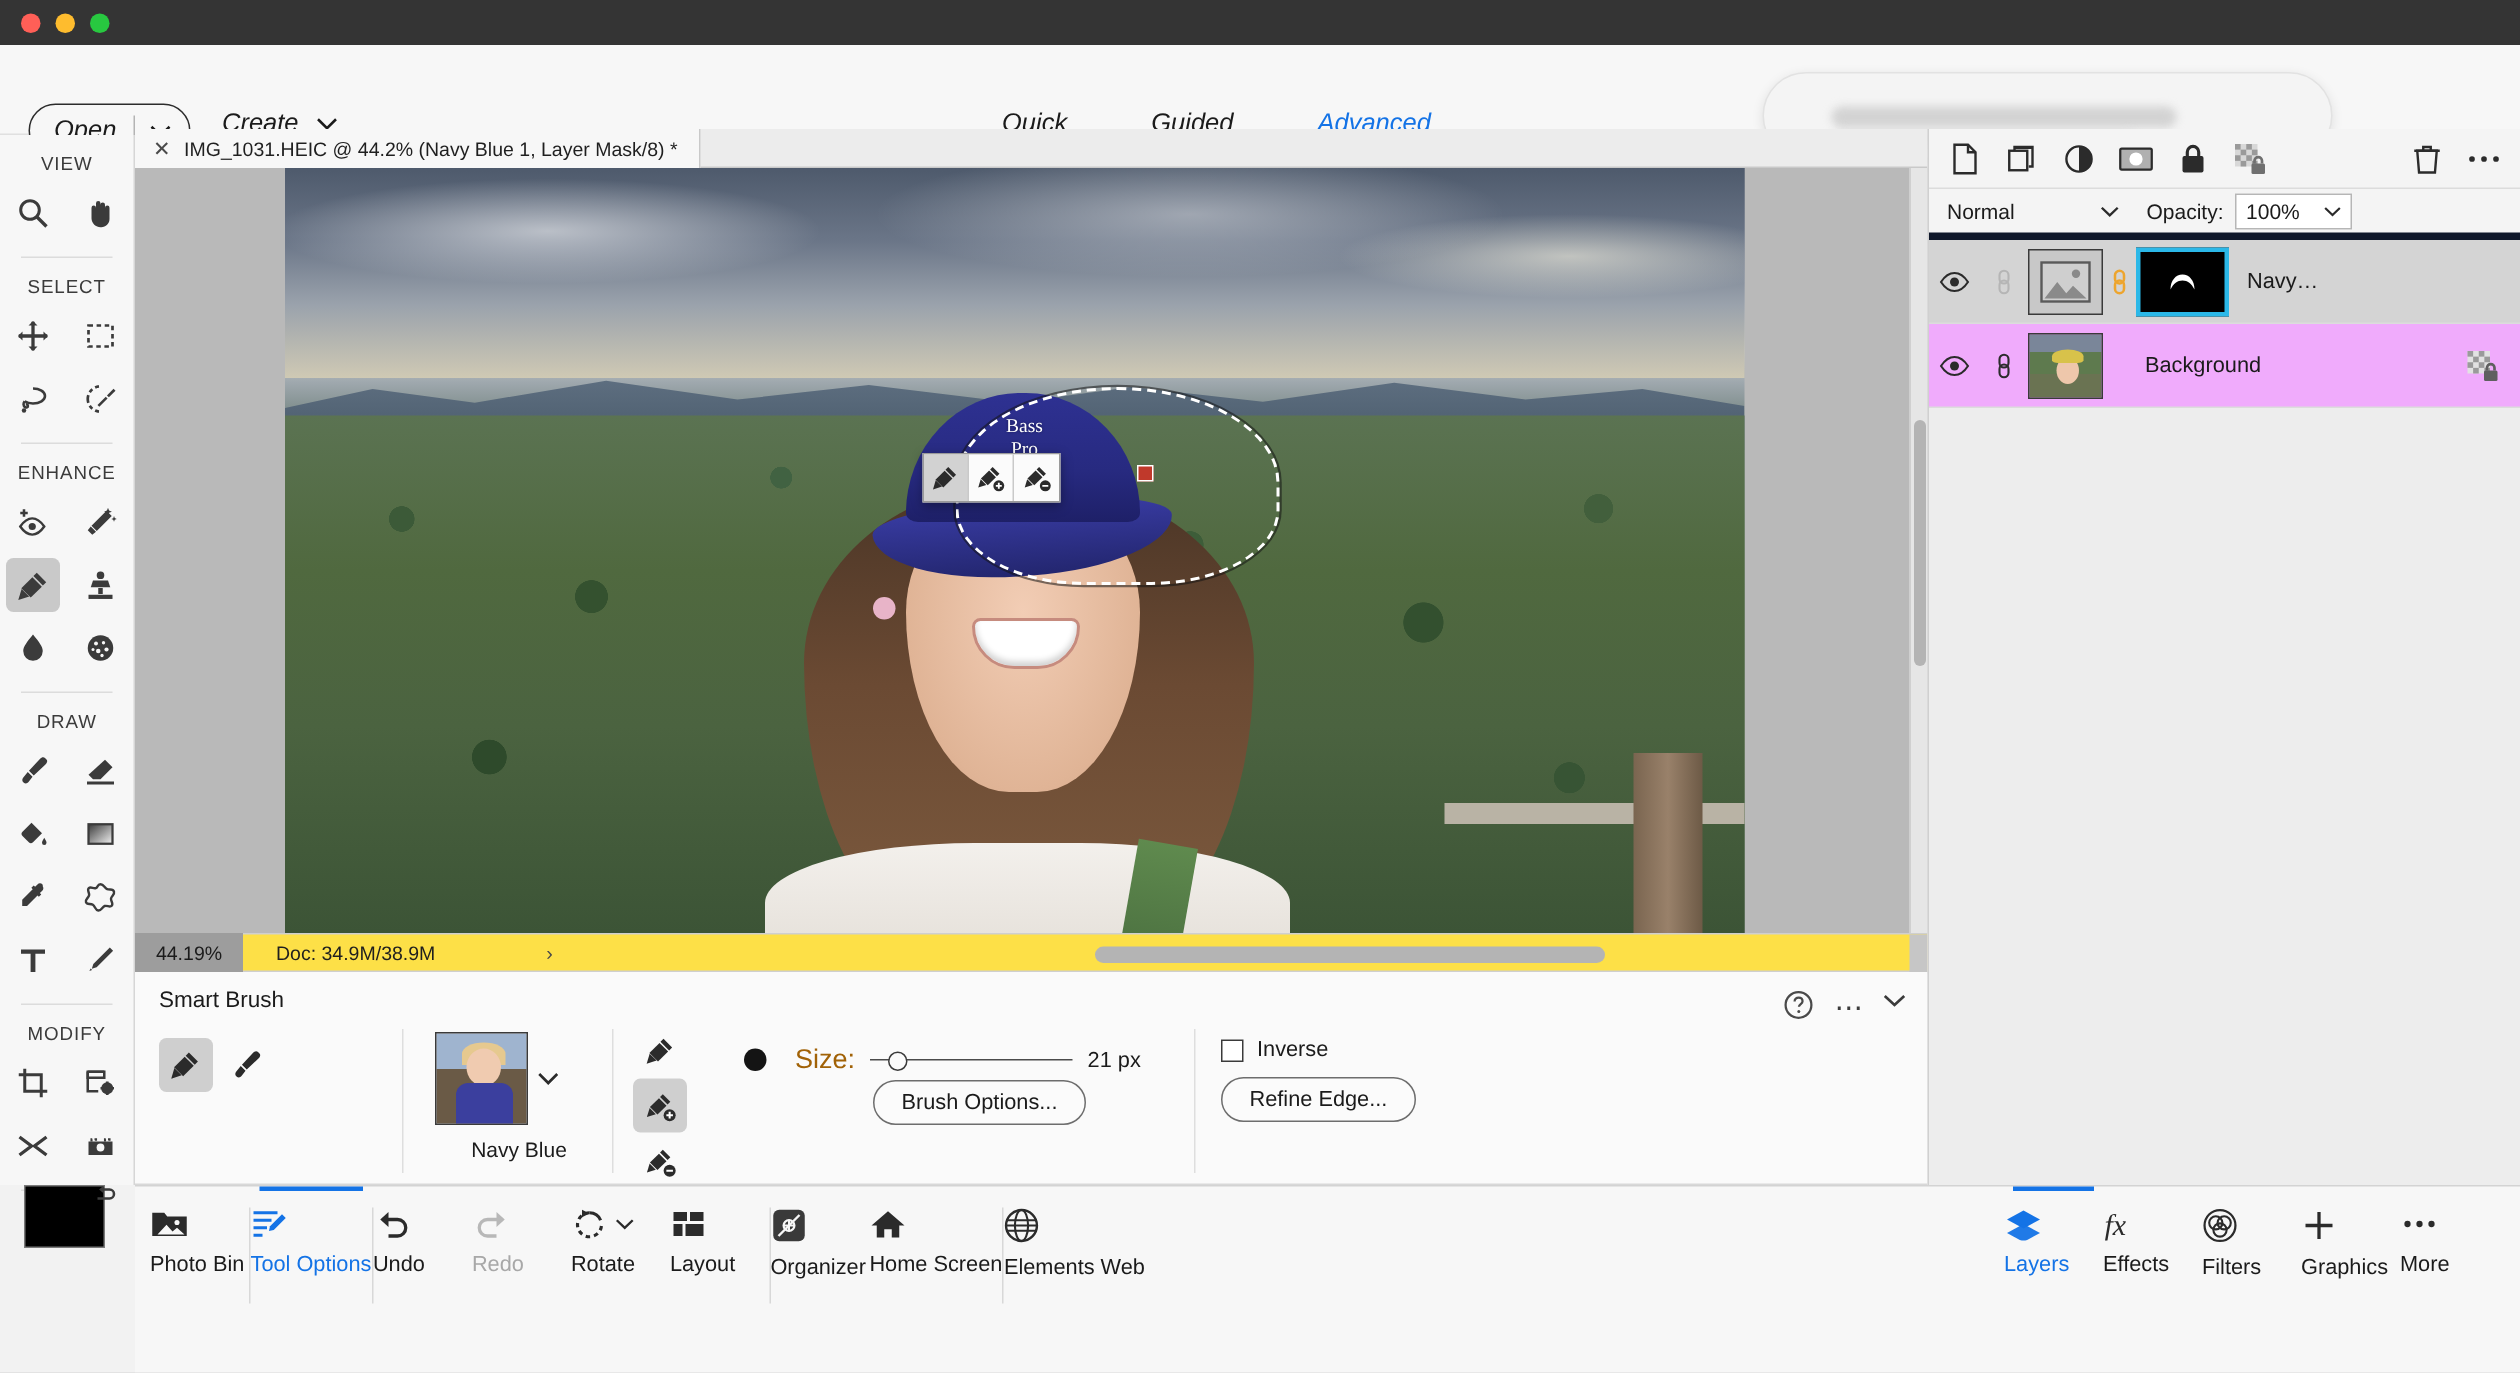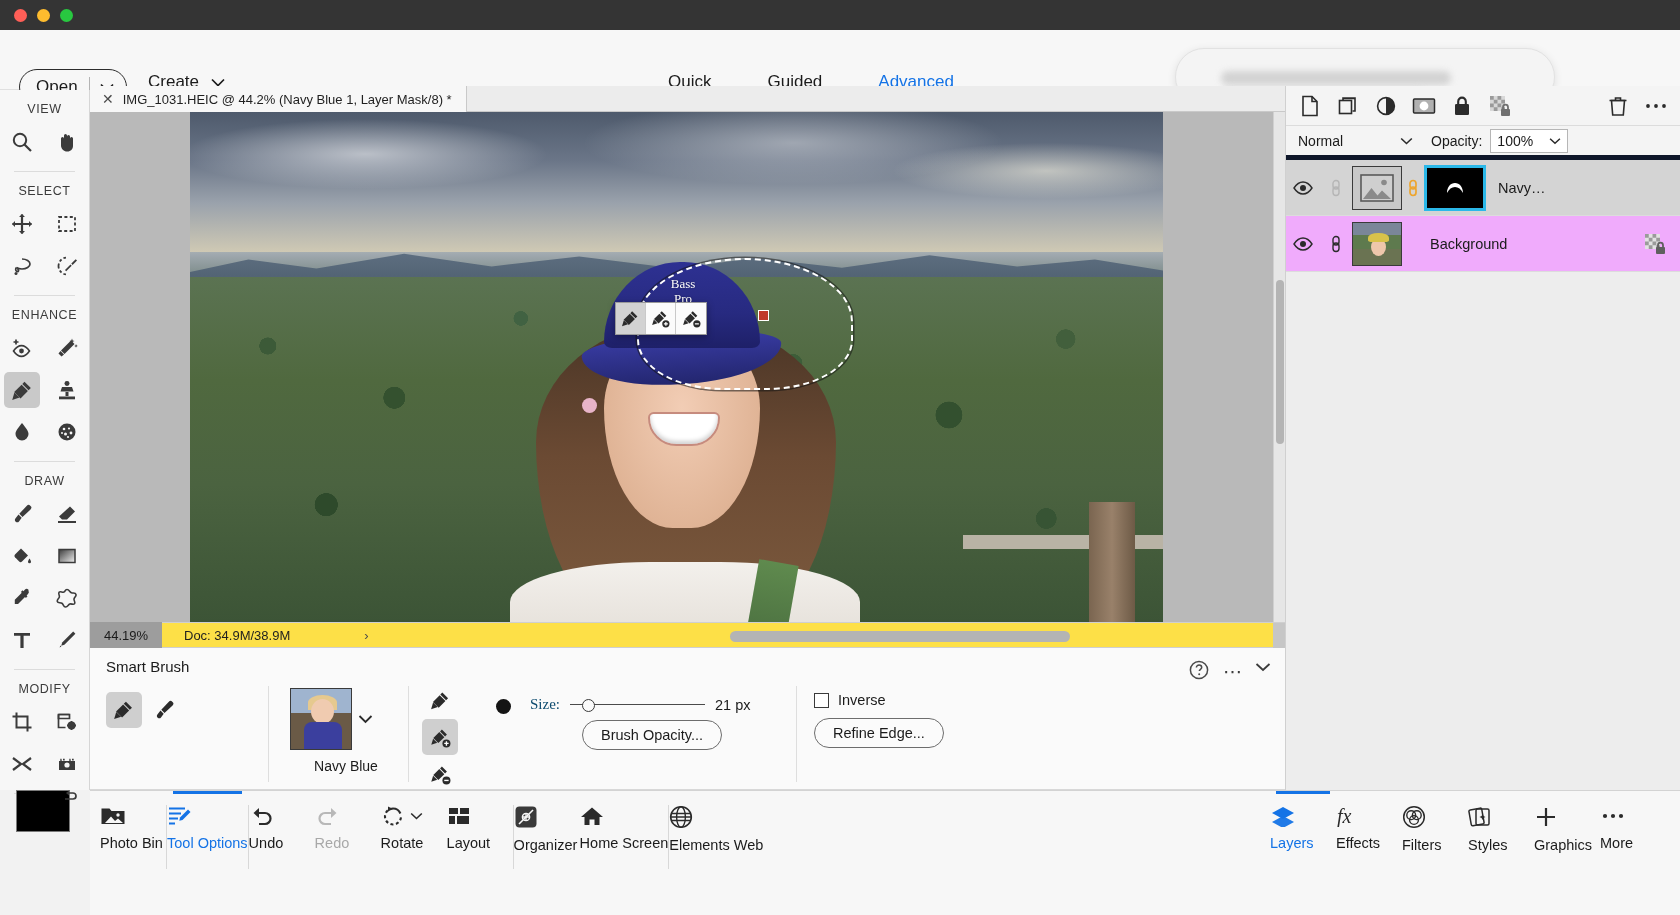--- a/index.html
+++ b/index.html
@@ -20,21 +20,21 @@
   }
   .traffic { position: absolute; top: 9px; display: flex; gap: 10px; left: 14px; }
   .dot { width: 13px; height: 13px; border-radius: 50%; }
   .dot.red { background: #ff5f57; }
   .dot.yellow { background: #febc2e; }
   .dot.green { background: #28c840; }
 
   
   .menubar {
     position: absolute; left: 0; top: 30px; width: 1680px; height: 60px;
-    background: #f7f7f7; border-bottom: 1px solid #e0e0e0;
+    background: #f7f7f7; border-bottom: 1px solid #e0e0e0; font-style: italic;
   }
   .open-btn {
     position: absolute; left: 19px; top: 39px;
     height: 36px; min-width: 98px;
     border: 1.6px solid #2c2c2c; border-radius: 18px;
     display: flex; align-items: center; background: #f7f7f7;
     cursor: pointer;
   }
   .open-btn .lbl { font-size: 17px; color: #1b1b1b; padding: 0 11px 0 16px; }
   .open-btn .divider { width: 1px; height: 20px; background: #b4b4b4; }
@@ -319,21 +319,21 @@
     font-size:14px; color:#1b1b1b;
   }
 
   .brushdot {
     position:absolute; left:395px; top:40px; width:36px;height:36px;
     display:flex;align-items:center;justify-content:center; cursor:pointer;
   }
   .brushdot .d { width:15px;height:15px;border-radius:50%;background:#141414; }
 
   .size-row { position:absolute; left:440px; top:48px; display:flex; align-items:center; gap:10px; }
-  .size-lbl { font-size:15px; color:#0c4a6e;font-family:Liberation Serif, serif; }
+  .size-lbl { font-size:18px; color:#a16207; }
   .slider { position:relative; width:135px; height:16px; cursor:pointer; }
   .slider .track {
     position:absolute; left:0; top:7px; width:135px; height:1.6px; background:#4a4a4a;
   }
   .slider .knob {
     position:absolute; left:12px; top:2px; width:13px;height:13px;border-radius:50%;
     background:#fbfbfb; border:1.6px solid #3a3a3a;
   }
   .size-val { font-size:14.5px; color:#1b1b1b; }
 
@@ -835,21 +835,21 @@
 
     <div class="size-row">
       <span class="size-lbl">Size:</span>
       <span class="slider">
         <span class="track"></span>
         <span class="knob"></span>
       </span>
       <span class="size-val">21 px</span>
     </div>
 
-    <div class="pillbtn" style="position:absolute; left:492px; top:72px;">Brush Opacity...</div>
+    <div class="pillbtn" style="position:absolute; left:492px; top:72px;">Brush Options...</div>
 
     <div class="to-sep" style="left:706px;"></div>
 
     <div class="checkrow" style="left:724px; top:44px;">
       <span class="cbox"></span>
       <span class="checklbl">Inverse</span>
     </div>
     <div class="pillbtn" style="position:absolute; left:628px; top:70px; left:724px;">Refine Edge...</div>
   </div>
 
@@ -1143,30 +1143,20 @@
         <svg width="24" height="24" viewBox="0 0 24 24">
             <circle cx="12" cy="12" r="10.3" stroke="#2b2b2b" stroke-width="1.5" fill="none"></circle>
             <circle cx="9.2" cy="10.2" r="4.4" stroke="#2b2b2b" stroke-width="1.4" fill="none"></circle>
             <circle cx="14.8" cy="10.2" r="4.4" stroke="#2b2b2b" stroke-width="1.4" fill="none"></circle>
             <circle cx="12" cy="15" r="4.4" stroke="#2b2b2b" stroke-width="1.4" fill="none"></circle>
           </svg>
       </span>
       <span class="lab">Filters</span>
     </div>
 
-    <div class="tbitem">
-      <span>
-        <svg width="24" height="24" viewBox="0 0 24 24">
-            <rect x="2" y="4" width="13" height="16" rx="1.5" stroke="#2b2b2b" stroke-width="1.5" fill="none" transform="rotate(-10 8 12)"></rect>
-            <rect x="8" y="4" width="13" height="16" rx="1.5" stroke="#2b2b2b" stroke-width="1.5" fill="none"></rect>
-            <path d="M14.5 9l.9 2.1 2.1.9-2.1.9-.9 2.1-.9-2.1-2.1-.9 2.1-.9z" fill="#2b2b2b"></path>
-          </svg>
-      </span>
-      <span class="lab">Styles</span>
-    </div>
 
     <div class="tbitem">
       <span>
         <svg width="24" height="24" viewBox="0 0 24 24">
             <path d="M12 3v18M3 12h18" stroke="#2b2b2b" stroke-width="2.2"></path>
           </svg>
       </span>
       <span class="lab">Graphics</span>
     </div>
 

